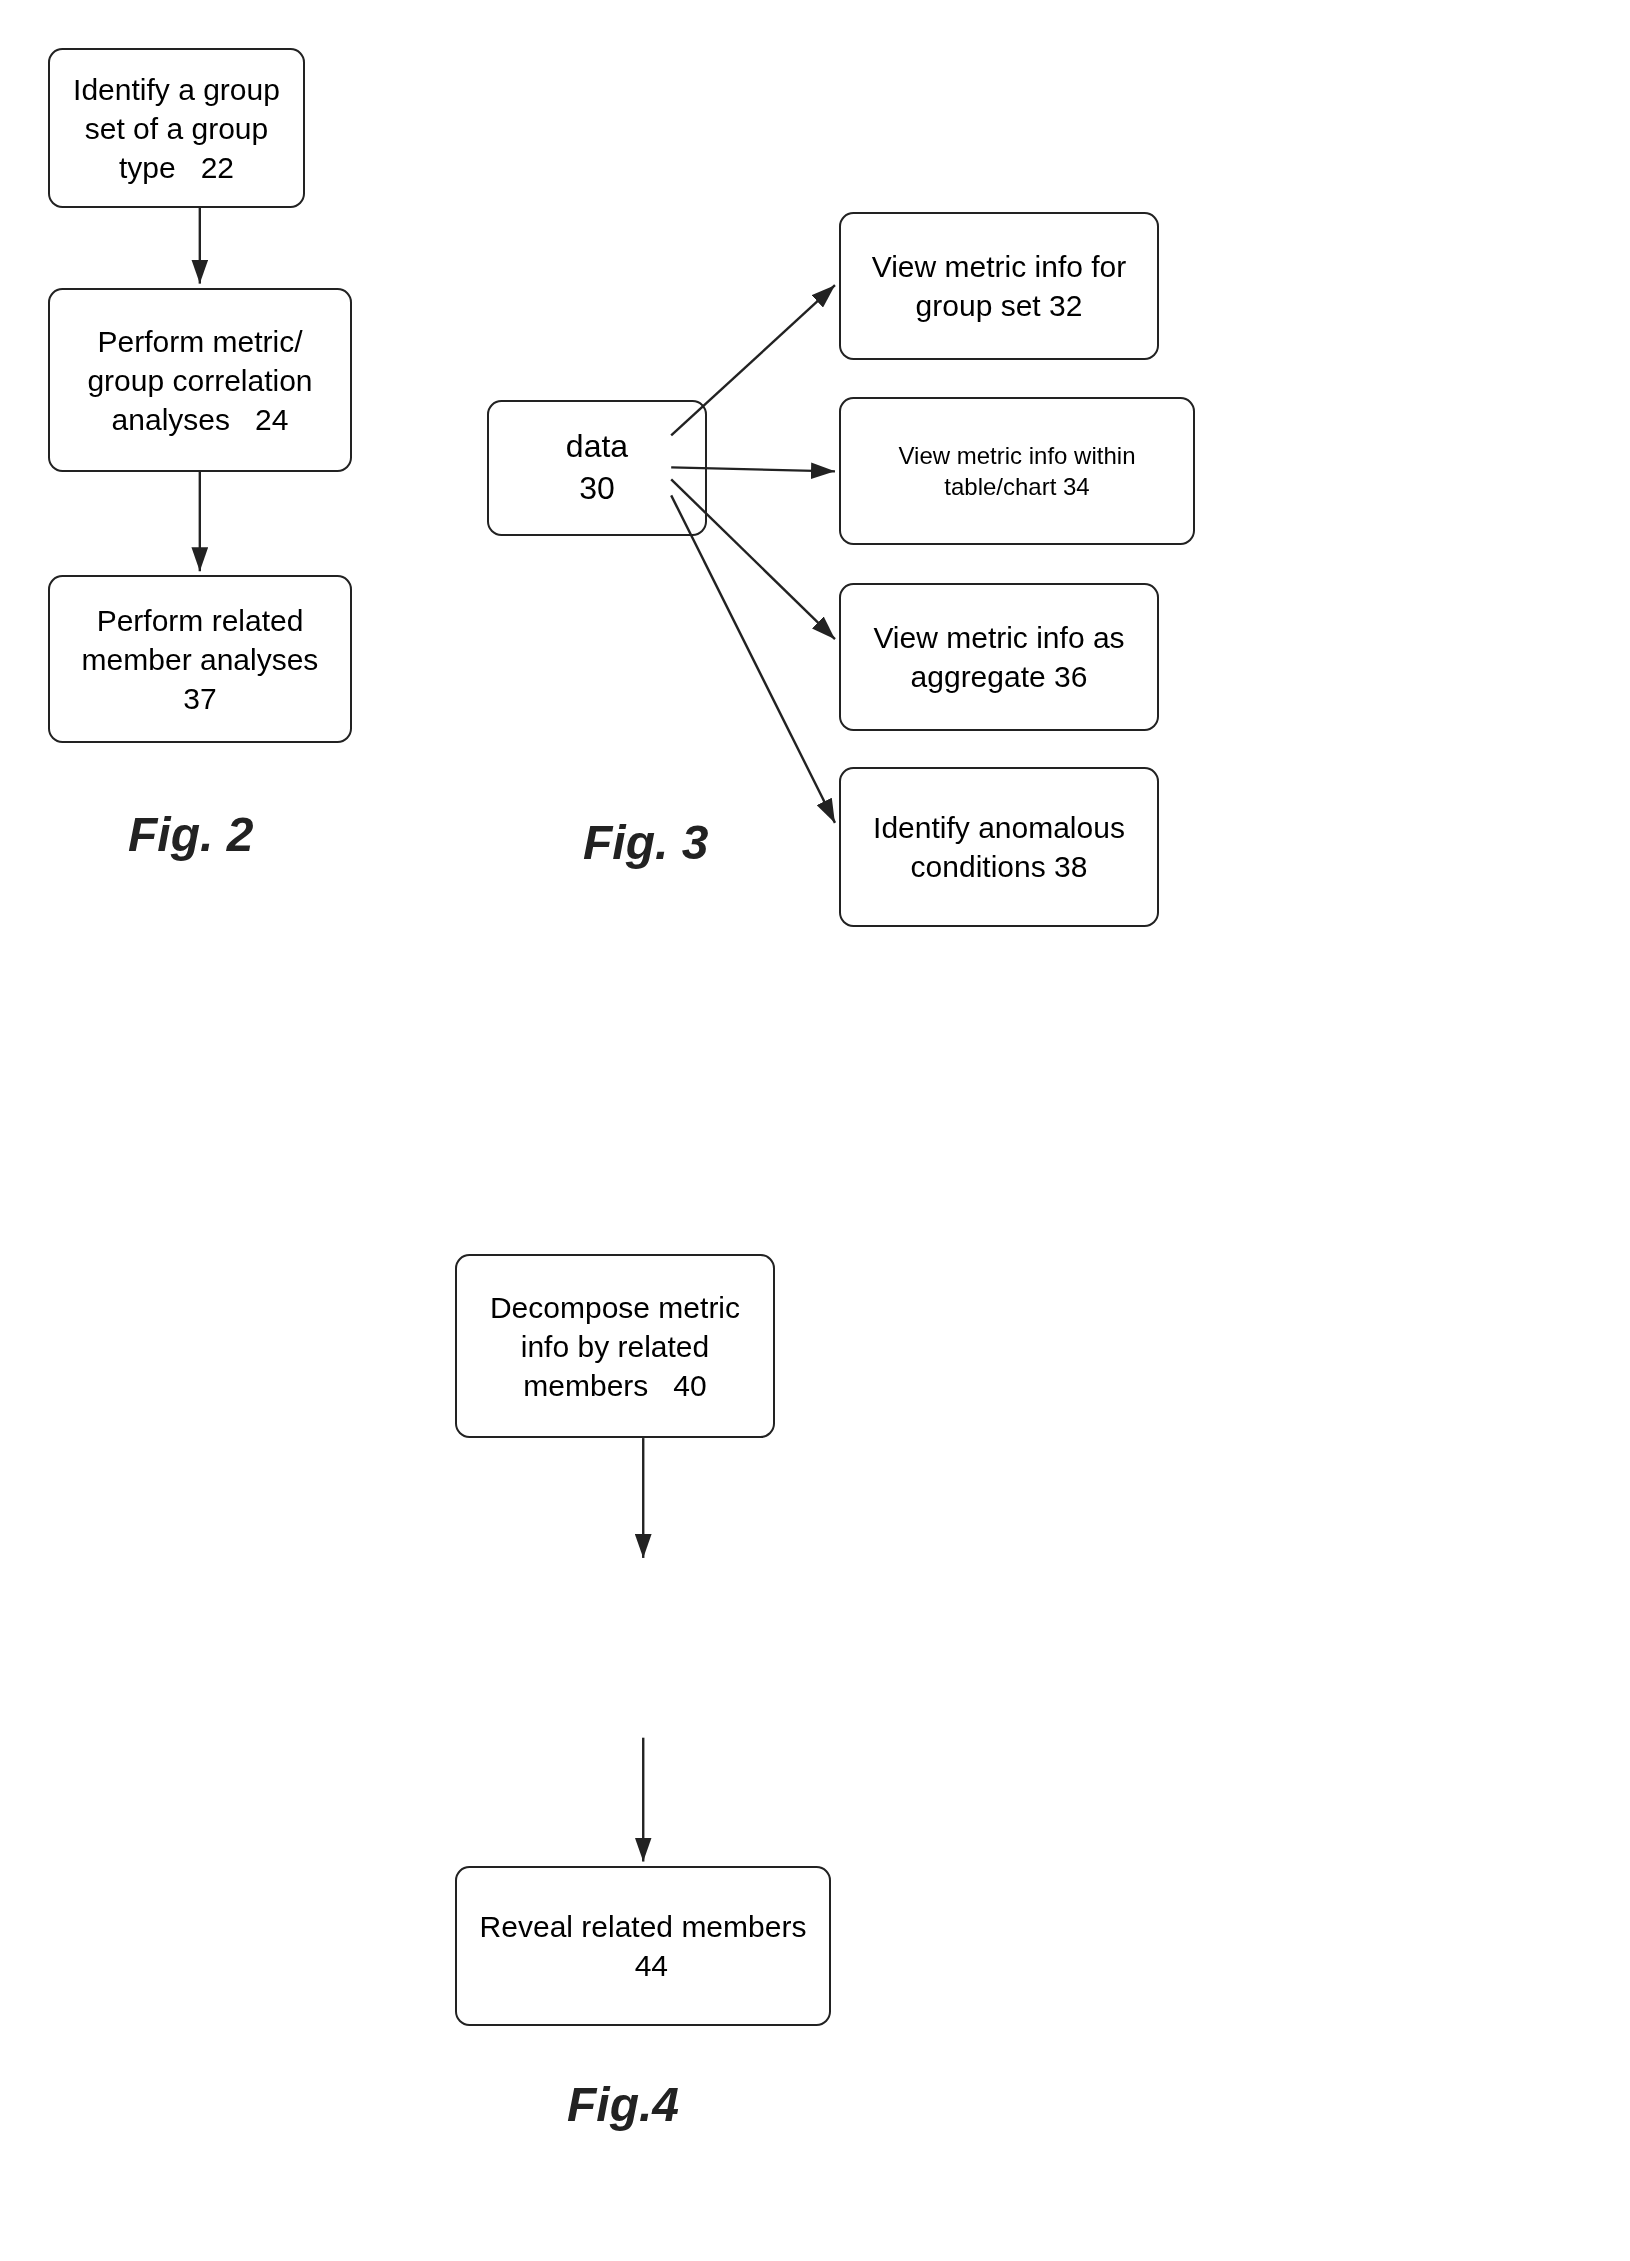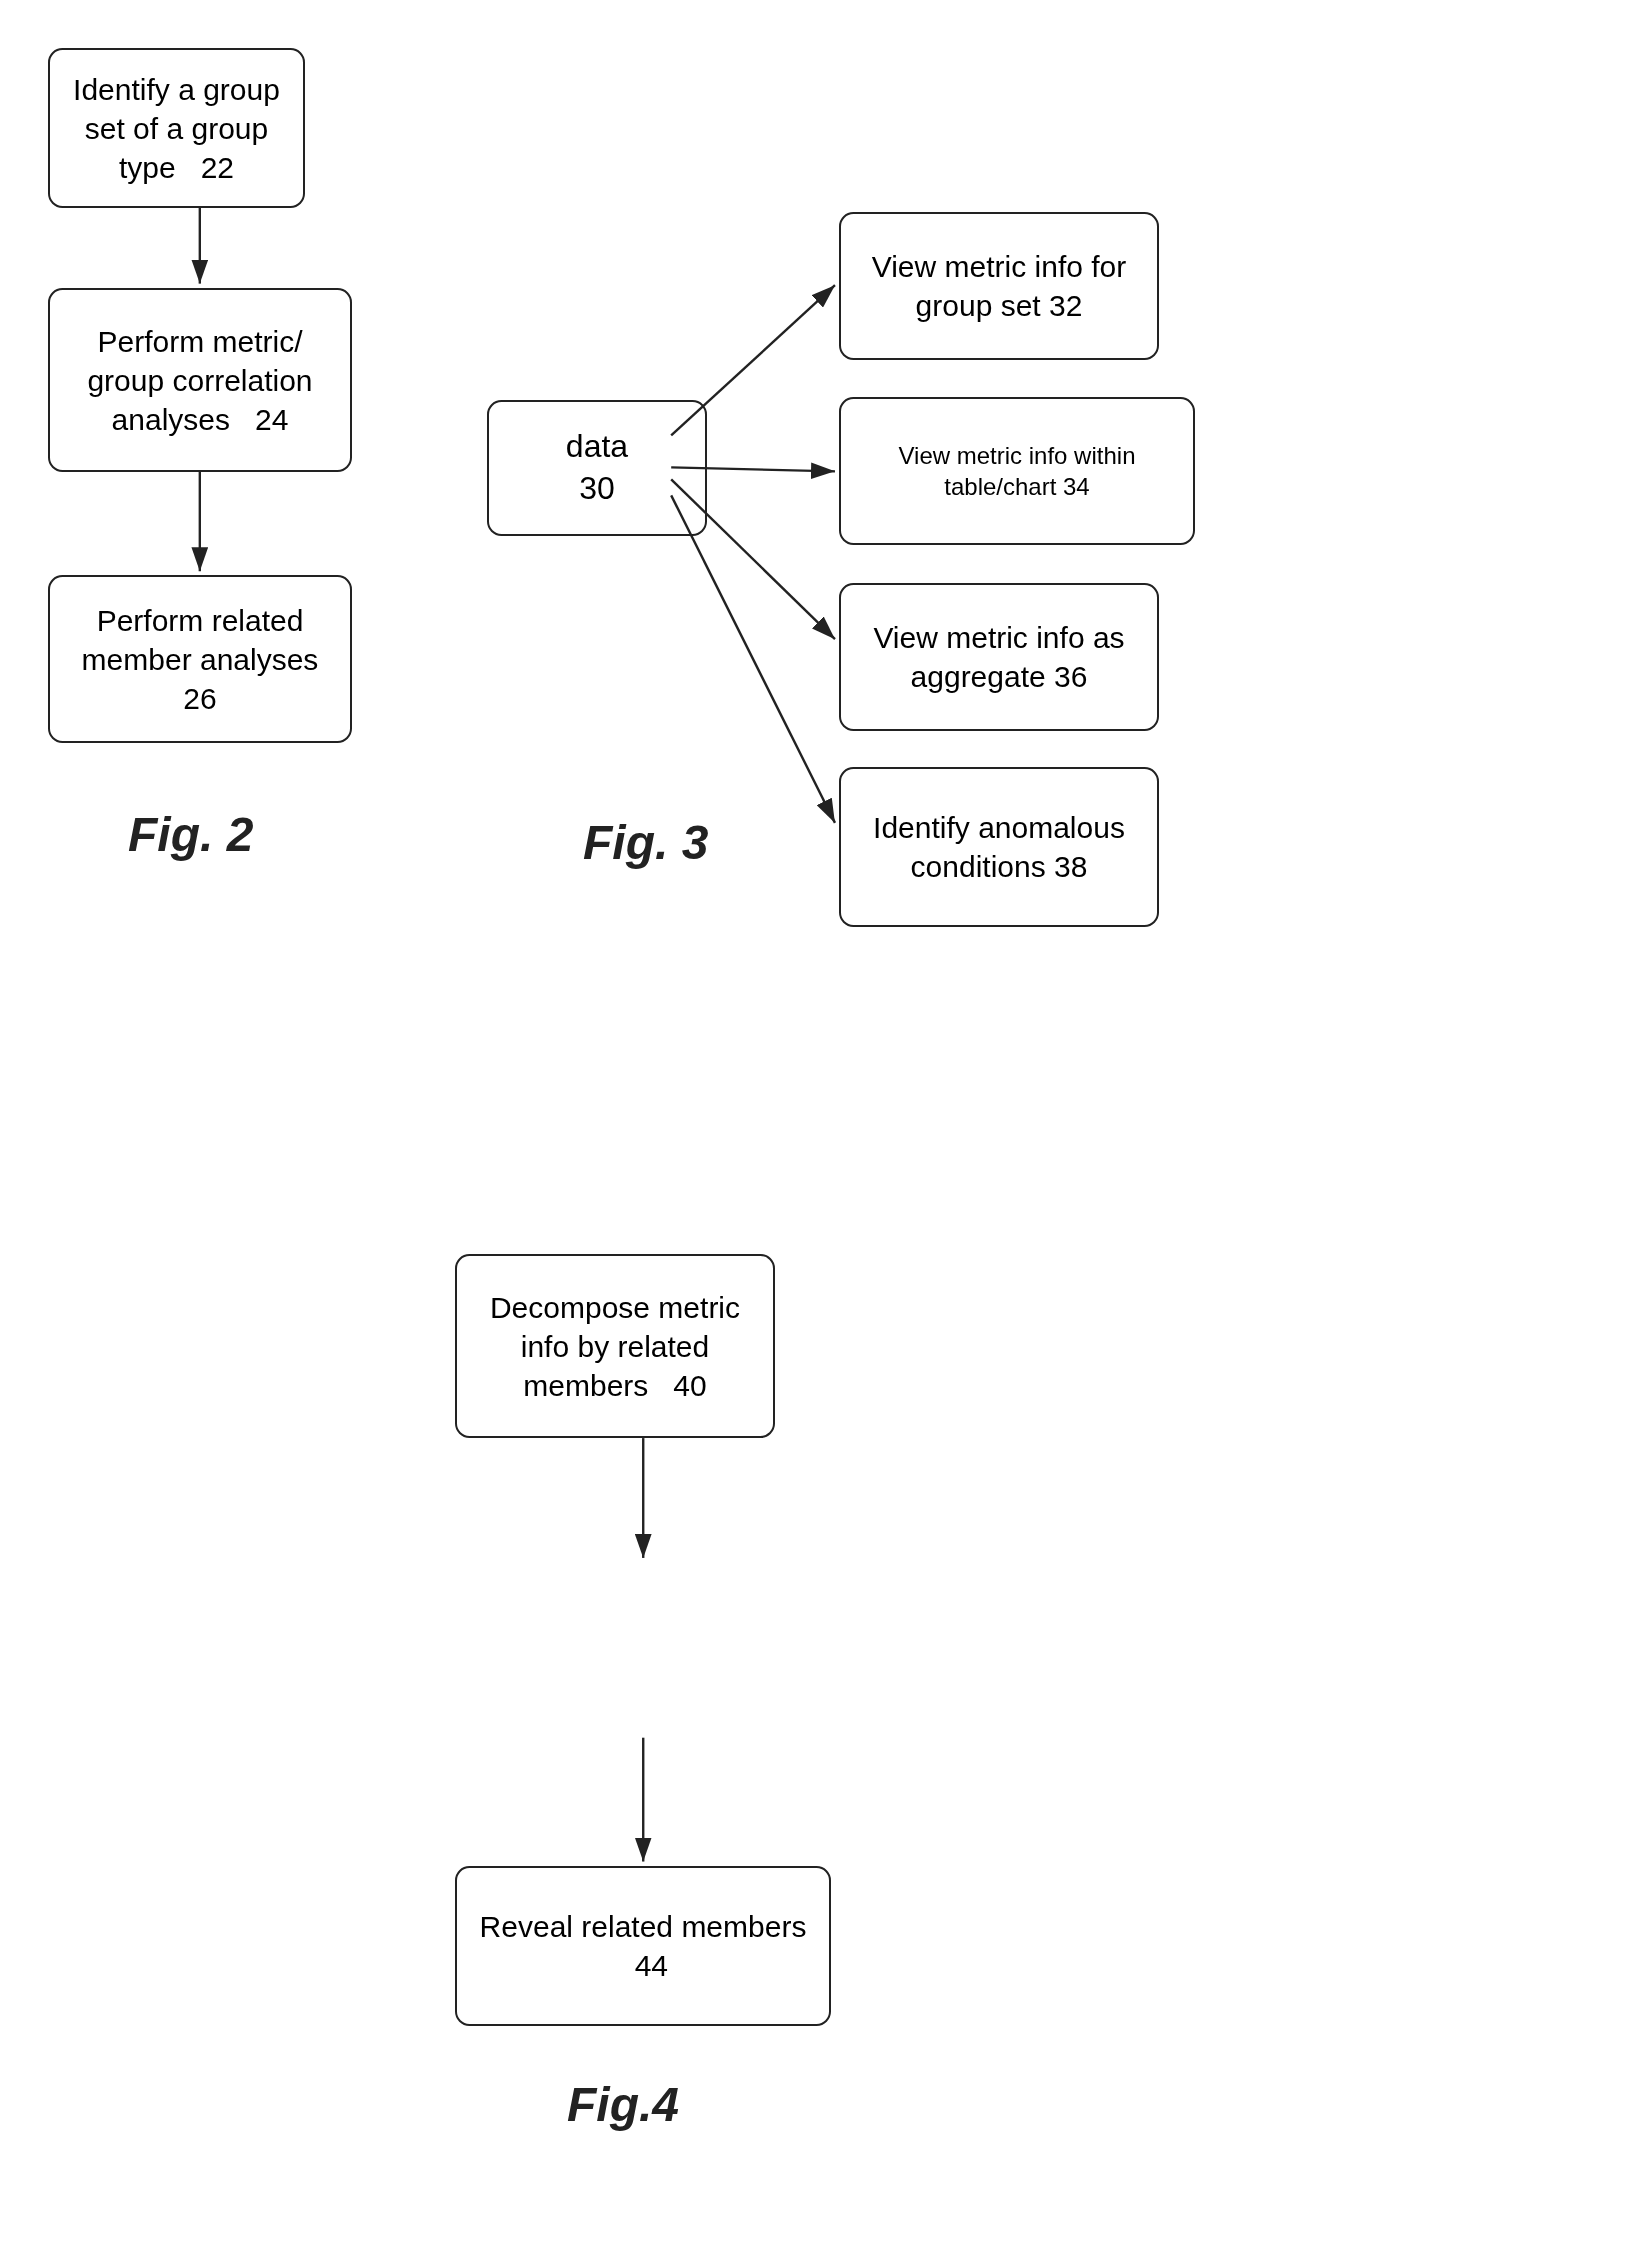--- a/index.html
+++ b/index.html
@@ -62,21 +62,21 @@
 
   <div class="box" style="left:48px; top:48px; width:257px; height:160px; font-size:30px;">
     Identify a group set of a group type &nbsp; 22
   </div>
 
   <div class="box" style="left:48px; top:288px; width:304px; height:184px; font-size:30px;">
     Perform metric/ group correlation analyses &nbsp; 24
   </div>
 
   <div class="box" style="left:48px; top:575px; width:304px; height:168px; font-size:30px;">
-    Perform related member analyses 26
+    Perform related member analyses 37
   </div>
 
   <div class="fig-label" style="left:104px; top:807px;">Fig. 2</div>
 
   <div class="box" style="left:487px; top:400px; width:220px; height:136px; font-size:32px;">
     data<br>30
   </div>
 
   <div class="box" style="left:839px; top:212px; width:320px; height:148px; font-size:30px;">
     View metric info for group set 32

